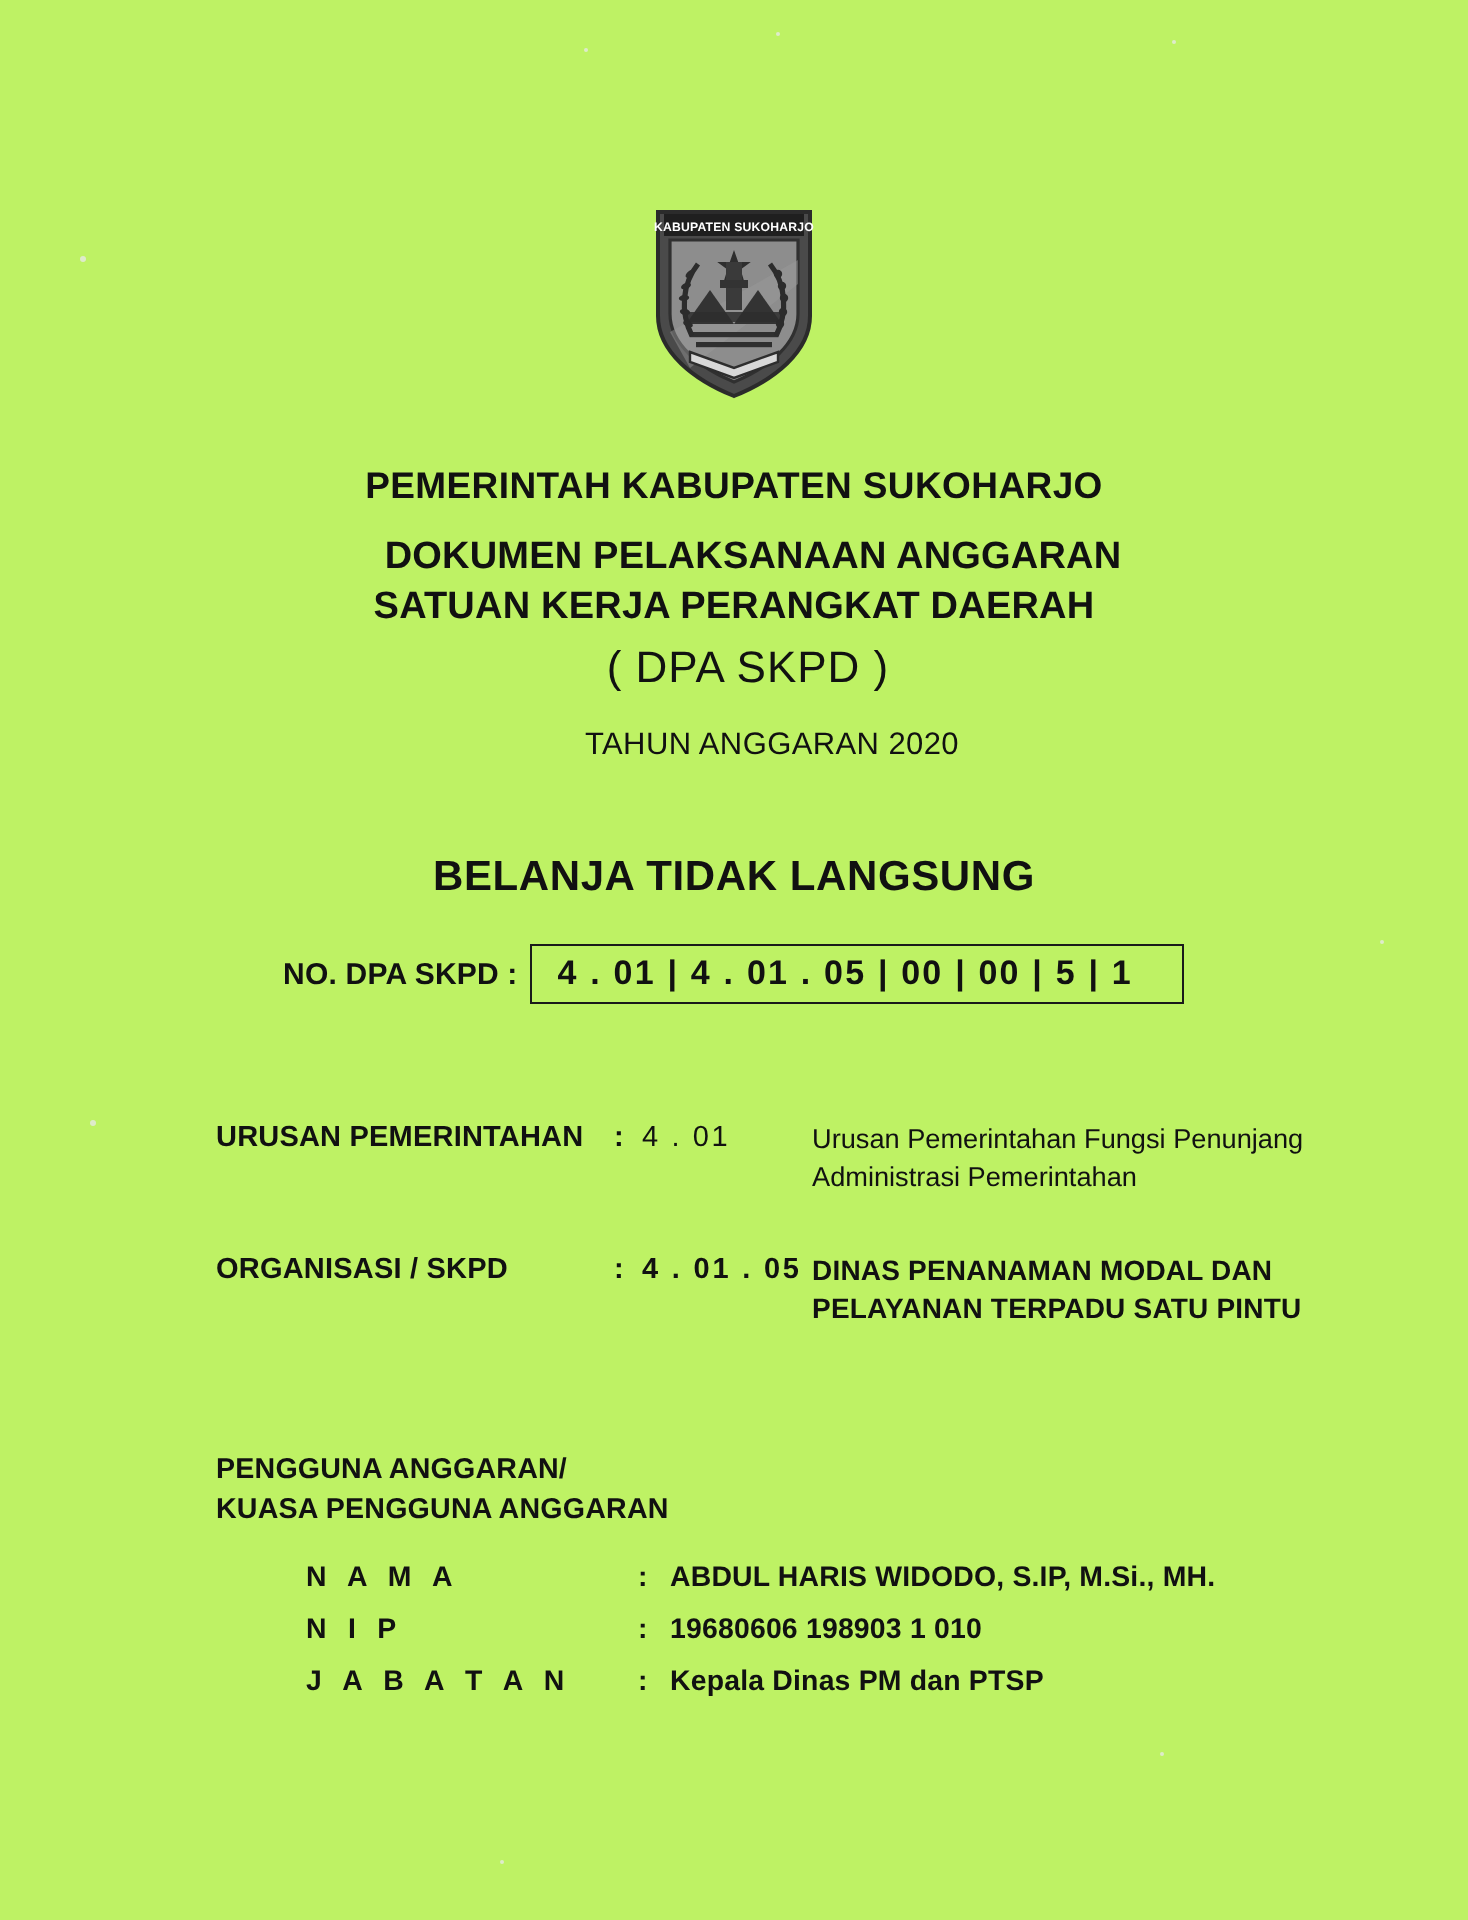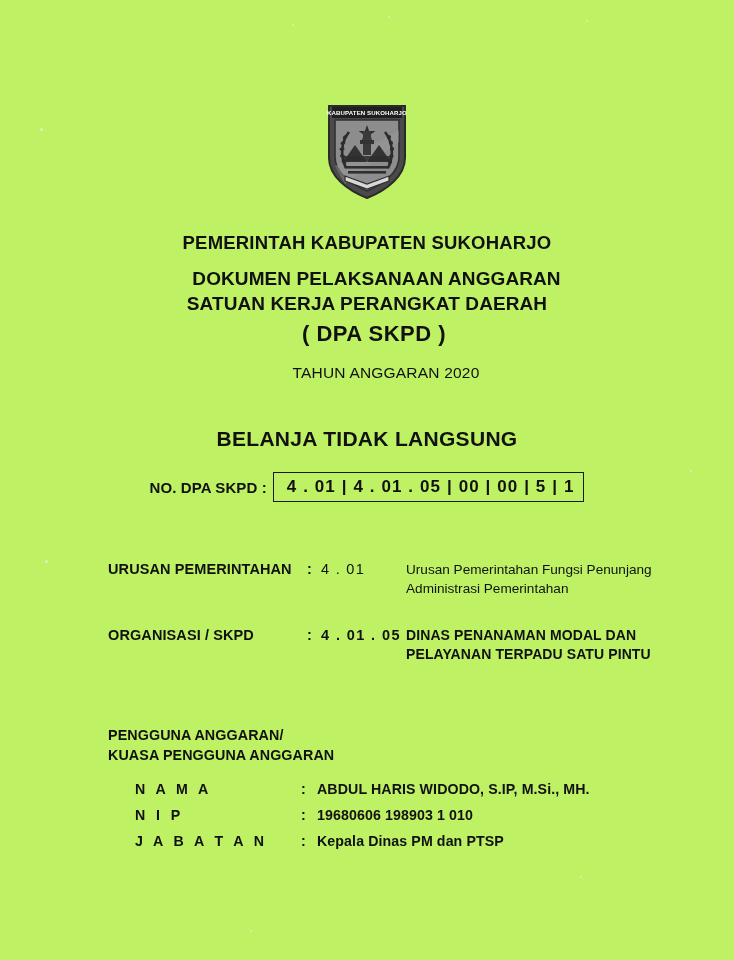--- a/index.html
+++ b/index.html
@@ -58,21 +58,21 @@
     padding-left: 19px;
   }
   .h-line3 {
     font-size: 19px;
     font-weight: bold;
     letter-spacing: 0.1px;
     line-height: 1.32;
   }
   .h-dpa {
     font-size: 22px;
-    font-weight: bold;
+    font-weight: normal;
     letter-spacing: 0.5px;
     margin-top: 5px;
     line-height: 1.2;
     margin-left: 14px;
   }
   .h-tahun {
     font-size: 15.5px;
     font-weight: normal;
     letter-spacing: 0.2px;
     margin-top: 17px;
@@ -101,21 +101,21 @@
   }
   .dpa-label {
     font-size: 15px;
     font-weight: bold;
     letter-spacing: 0.1px;
     margin-right: 6px;
     white-space: nowrap;
   }
   .dpa-box {
     border: 1.6px solid #1a1a1a;
-    padding: 3px 9px 4px 13px;
+    padding: 3px 25px 4px 13px;
     font-size: 17px;
     font-weight: bold;
     letter-spacing: 1.1px;
     white-space: nowrap;
     line-height: 1.25;
   }
 
   
   .info-block {
     position: absolute;
@@ -181,21 +181,21 @@
   }
   .user-heading {
     font-size: 14.3px;
     font-weight: bold;
     letter-spacing: 0.1px;
     line-height: 1.42;
     white-space: pre-line;
   }
   .user-rows {
     margin-top: 15px;
-    margin-left: 27px;
+    margin-left: 45px;
   }
   .user-row {
     position: relative;
     height: 26px;
   }
   .user-key {
     position: absolute;
     left: 0;
     top: 0;
     font-size: 14.2px;

